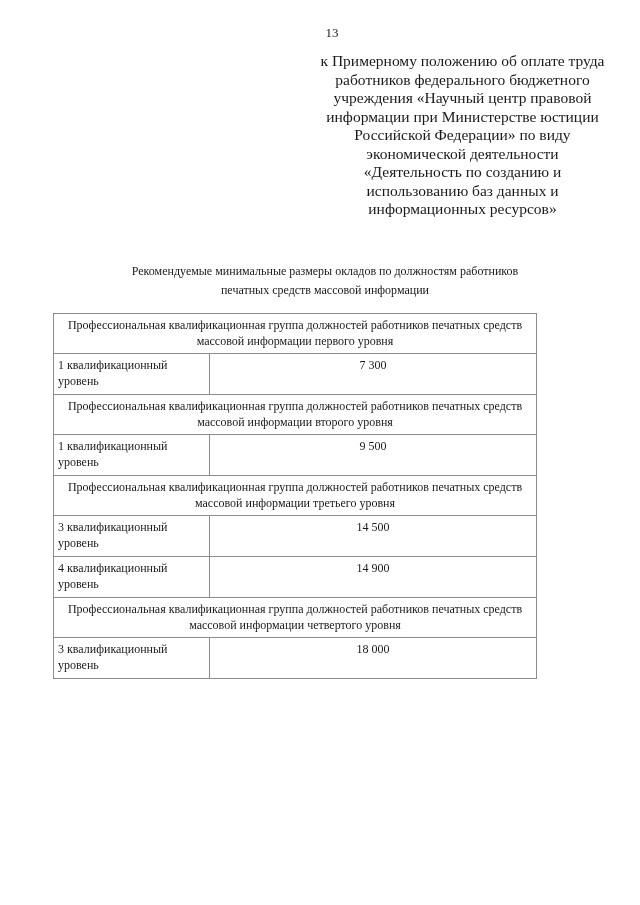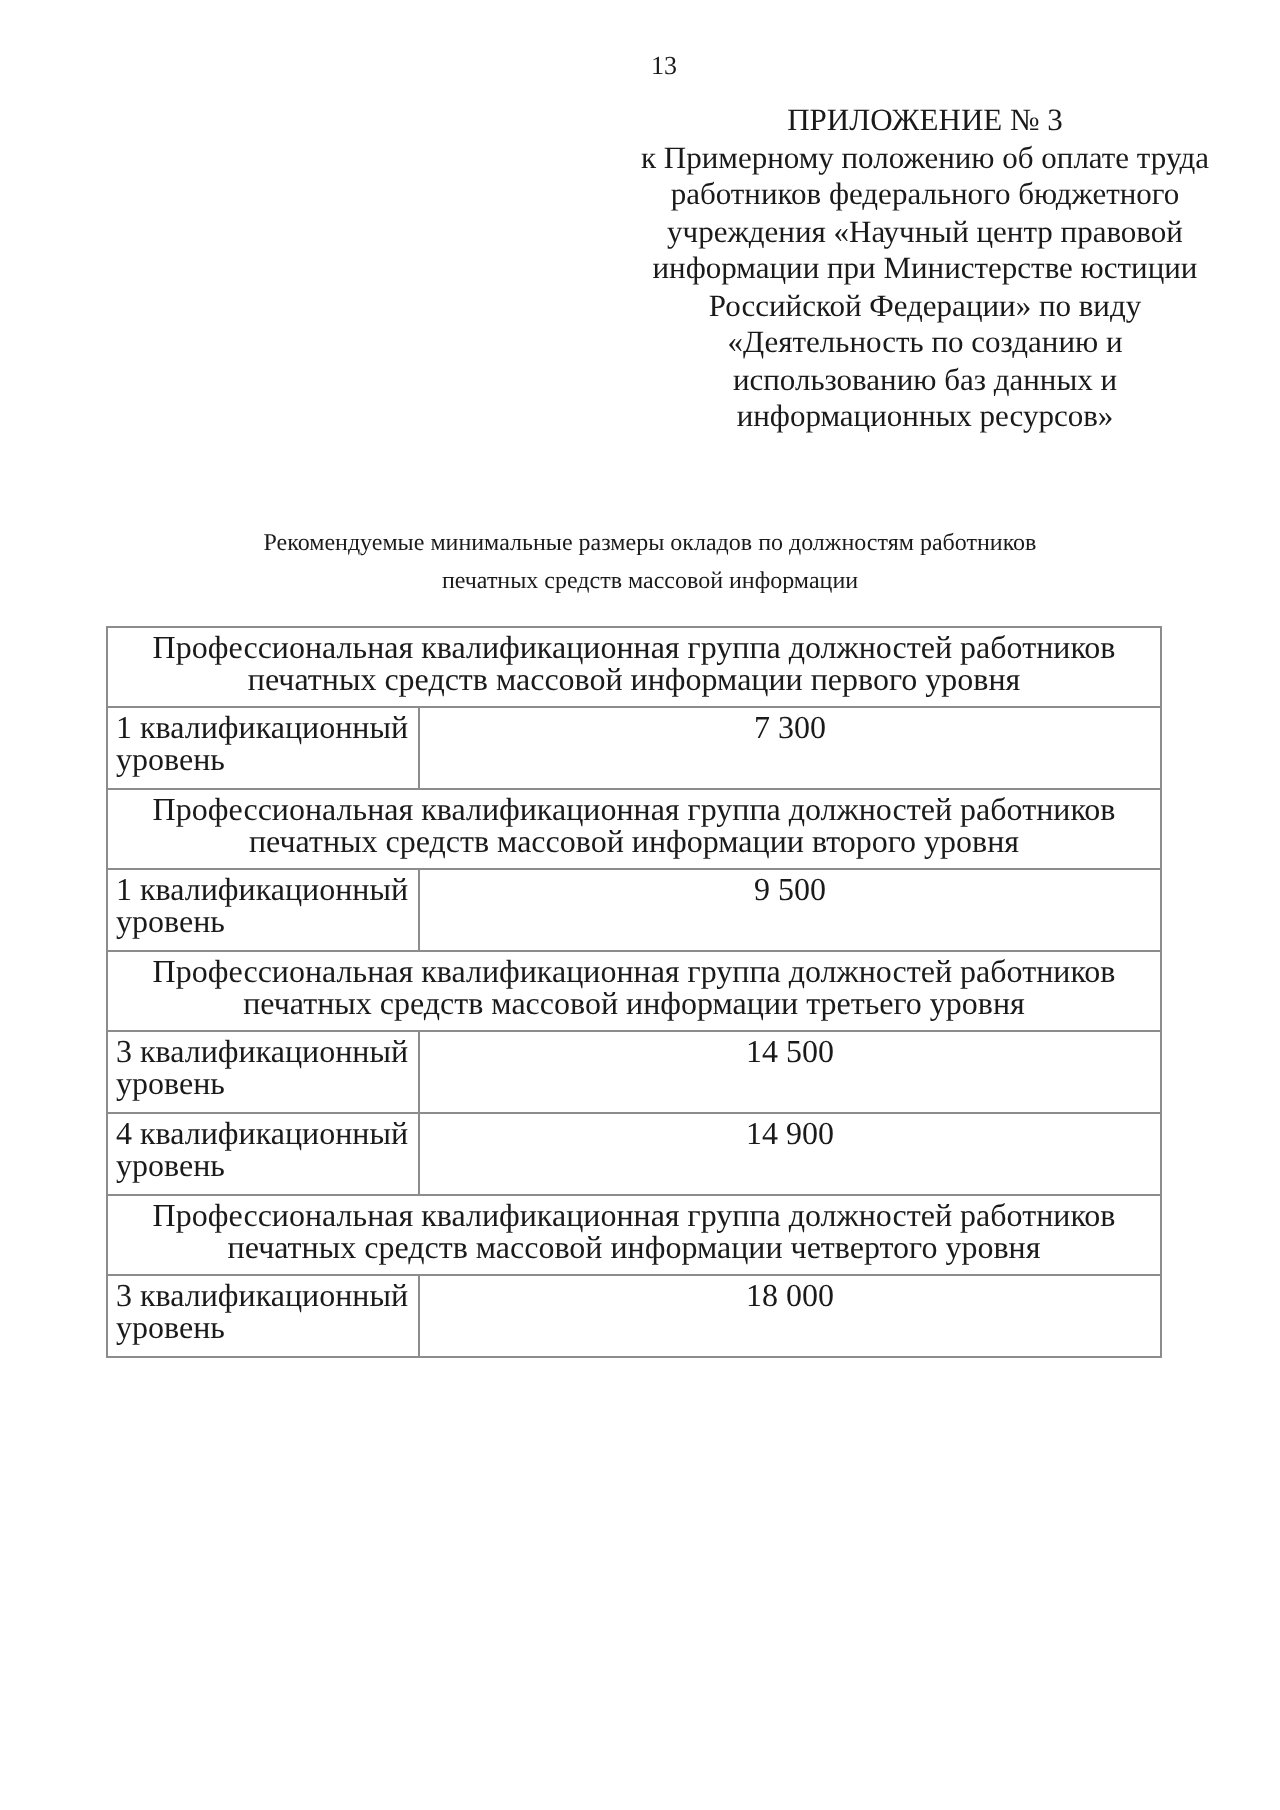--- a/index.html
+++ b/index.html
@@ -14,44 +14,44 @@
   .appendix {
     position: absolute; top: 52px; left: 300px; width: 325px;
     text-align: center; font-size: 15.5px; line-height: 18.5px;
   }
   .appendix div { white-space: nowrap; }
   .doc-title {
     position: absolute; top: 262px; left: 40px; width: 570px;
     text-align: center; font-size: 12px; line-height: 19px;
   }
   table.salary {
-    position: absolute; top: 313px; left: 53px; width: 528px;
-    border-collapse: collapse; font-size: 16px; line-height: 16px;
+    position: absolute; top: 313px; left: 53px; width: 484px;
+    border-collapse: collapse; font-size: 12px; line-height: 16px;
   }
   table.salary td {
     border: 1.3px solid #8c8c8c; vertical-align: top;
     padding: 3px 4px 2px 4px;
   }
   td.group { text-align: center; height: 34px; padding-top: 4px; }
   td.head { text-align: center; height: 36px; }
   td.level { width: 147px; text-align: left; height: 35px; }
   td.salary-val { text-align: center; }
 </style>
 </head>
 <body>
 
 <div class="page-number">13</div>
 
 <div class="appendix">
-  <div>ПРИЛОЖЕНИЕ № 3</div>
   <div>к Примерному положению об оплате труда</div>
   <div>работников федерального бюджетного</div>
   <div>учреждения «Научный центр правовой</div>
   <div>информации при Министерстве юстиции</div>
   <div>Российской Федерации» по виду</div>
+  <div>экономической деятельности</div>
   <div>«Деятельность по созданию и</div>
   <div>использованию баз данных и</div>
   <div>информационных ресурсов»</div>
 </div>
 
 <div class="doc-title">
   <div>Рекомендуемые минимальные размеры окладов по должностям работников</div>
   <div>печатных средств массовой информации</div>
 </div>
 

